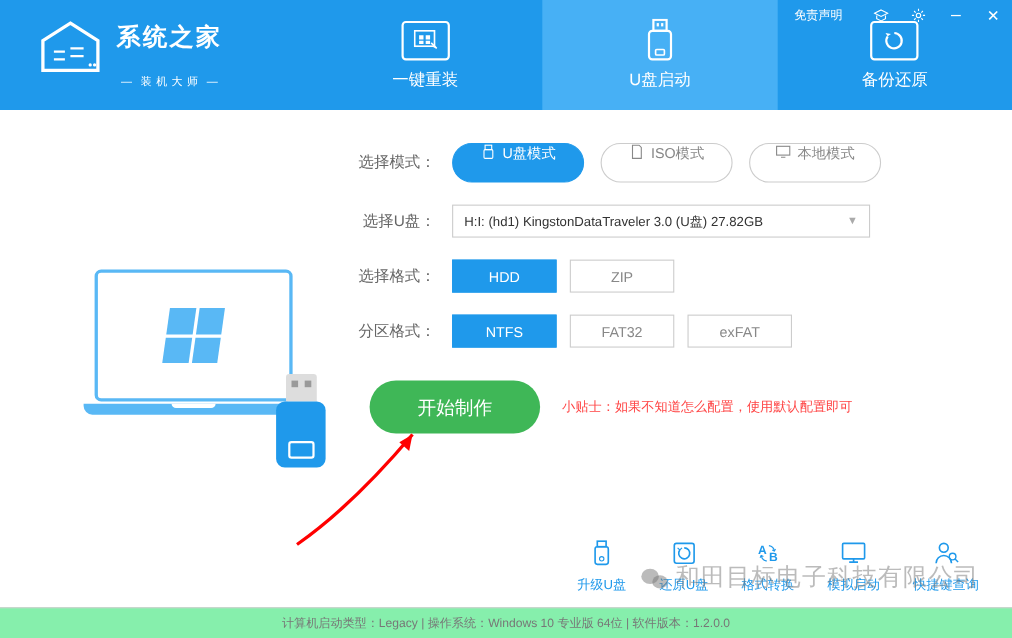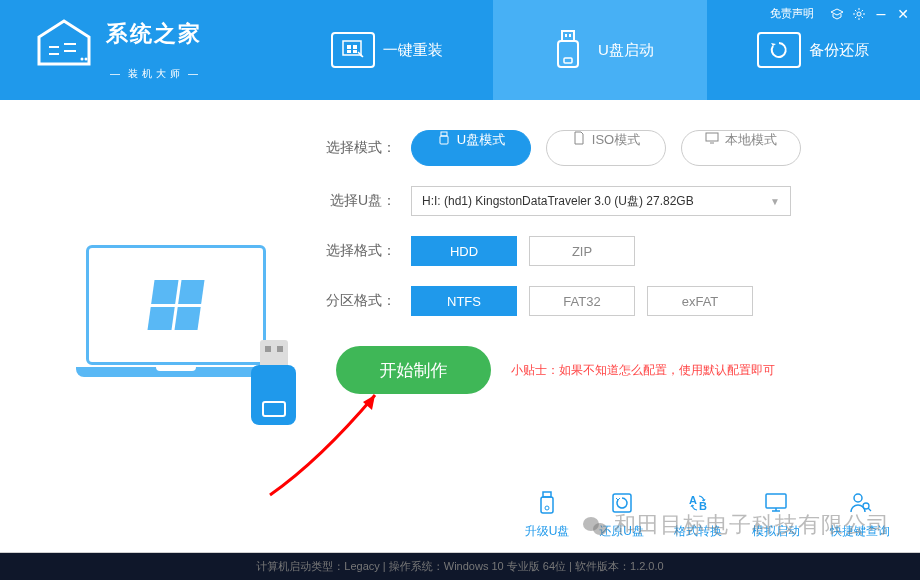--- a/index.html
+++ b/index.html
@@ -5,24 +5,24 @@
 *{margin:0;padding:0;box-sizing:border-box;font-family:"Microsoft YaHei",Arial,sans-serif}
 body{width:920px;height:580px;background:#fff;overflow:hidden;position:relative}
 .header{height:100px;background:#1f99eb;display:flex;align-items:center;position:relative}
 .logo-area{width:280px;display:flex;align-items:flex-start;padding-left:34px}
 .logo-icon{width:60px;height:50px;margin-right:12px}
 .logo-text{color:#fff}
 .logo-title{font-size:22px;font-weight:bold;letter-spacing:2px}
 .logo-sub{font-size:10px;letter-spacing:4px;margin-top:18px;text-align:center}
 .logo-sub::before,.logo-sub::after{content:"—";margin:0 4px}
 .nav-tabs{flex:1;display:flex;height:100%}
-.nav-tab{flex:1;display:flex;align-items:center;justify-content:center;color:#fff;cursor:pointer;gap:8px;font-size:15px}
+.nav-tab{flex:1;display:flex;flex-direction:column;align-items:center;justify-content:center;color:#fff;cursor:pointer;gap:8px;font-size:15px}
 .nav-tab.active{background:#47b0f5}
 .nav-icon{width:44px;height:36px;border:2px solid #fff;border-radius:4px;display:flex;align-items:center;justify-content:center;position:relative}
-.win-controls{position:absolute;top:6px;right:10px;display:flex;align-items:center;gap:8px;color:#fff;font-size:11px}
+.win-controls{position:absolute;top:6px;right:10px;display:flex;align-items:center;gap:20px;color:#fff;font-size:11px}
 .win-btn{width:14px;height:14px;cursor:pointer;display:flex;align-items:center;justify-content:center;color:#fff}
 .content{display:flex;padding:30px 40px 10px 56px;height:420px}
 .illus{width:240px;display:flex;align-items:center;justify-content:center}
 .laptop{width:200px;height:150px;position:relative}
 .laptop-screen{width:180px;height:120px;border:3px solid #59b8f5;border-radius:6px;margin:0 auto;display:flex;align-items:center;justify-content:center;background:#fff}
 .laptop-base{width:200px;height:10px;background:#59b8f5;border-radius:0 0 8px 8px;margin-top:2px}
 .laptop-base::before{content:"";display:block;width:40px;height:4px;background:#fff;margin:0 auto;border-radius:0 0 4px 4px}
 .win-logo{width:50px;height:50px;display:grid;grid-template-columns:1fr 1fr;grid-template-rows:1fr 1fr;gap:3px;transform:skewX(-8deg)}
 .win-logo div{background:#59b8f5}
 .usb-stick{position:absolute;right:-20px;bottom:-30px;width:45px;height:85px}
@@ -34,30 +34,30 @@
 .form-area{flex:1;padding-left:20px}
 .row{display:flex;align-items:center;margin-bottom:20px}
 .row-label{width:80px;color:#666;font-size:14px;text-align:right;margin-right:15px}
 .mode-btns{display:flex;gap:15px}
 .mode-btn{width:120px;height:36px;border:1px solid #ccc;border-radius:18px;display:flex;align-items:flex-start;justify-content:center;gap:6px;font-size:13px;color:#888;cursor:pointer;background:#fff}
 .mode-btn.active{background:#1f99eb;border-color:#1f99eb;color:#fff}
 .mode-btn svg{width:14px;height:14px}
 .select-box{width:380px;height:30px;border:1px solid #ccc;padding:0 10px;font-size:12px;font-family:SimSun,monospace;color:#333;display:flex;align-items:center;justify-content:space-between;cursor:pointer}
 .select-box .arrow{color:#aaa;font-size:10px}
 .opt-btns{display:flex;gap:12px}
-.opt-btn{width:106px;height:30px;border:1px solid #ccc;display:flex;align-items:center;justify-content:center;font-size:13px;color:#888;cursor:pointer;background:#fff}
+.opt-btn{width:95px;height:30px;border:1px solid #ccc;display:flex;align-items:center;justify-content:center;font-size:13px;color:#888;cursor:pointer;background:#fff}
 .opt-btn.active{background:#1f99eb;border-color:#1f99eb;color:#fff}
 .action-row{display:flex;align-items:center;margin-top:30px;gap:20px}
 .start-btn{width:155px;height:48px;background:#3fb757;border-radius:24px;color:#fff;font-size:17px;display:flex;align-items:center;justify-content:center;cursor:pointer;margin-left:20px}
 .tip-text{color:#ff4444;font-size:12px}
 .arrow-annot{position:absolute;left:260px;top:380px;pointer-events:none}
 .bottom-links{position:absolute;bottom:40px;right:30px;display:flex;gap:30px}
 .blink{display:flex;flex-direction:column;align-items:center;gap:6px;color:#1f99eb;font-size:12px;cursor:pointer}
 .blink-icon{width:28px;height:28px;display:flex;align-items:center;justify-content:center}
-.footer{position:absolute;bottom:0;left:0;right:0;height:28px;background:#0f172a;display:flex;align-items:center;justify-content:center;font-size:11px;color:#777;border-top:1px solid #d0d0d0}
+.footer{position:absolute;bottom:0;left:0;right:0;height:28px;background:#86efac;display:flex;align-items:center;justify-content:center;font-size:11px;color:#777;border-top:1px solid #d0d0d0}
 .watermark{position:absolute;bottom:40px;right:30px;font-size:22px;color:rgba(120,120,120,0.5);font-weight:normal;letter-spacing:1px;pointer-events:none;z-index:10}
 .wechat-icon{display:inline-block;width:26px;height:22px;vertical-align:middle;margin-right:6px}
 </style>
 </head>
 <body>
 
 <div class="header">
   <div class="logo-area">
     <svg class="logo-icon" viewBox="0 0 60 50">
       <path d="M30 2 L55 18 L55 45 L5 45 L5 18 Z" fill="none" stroke="#fff" stroke-width="3"></path>

